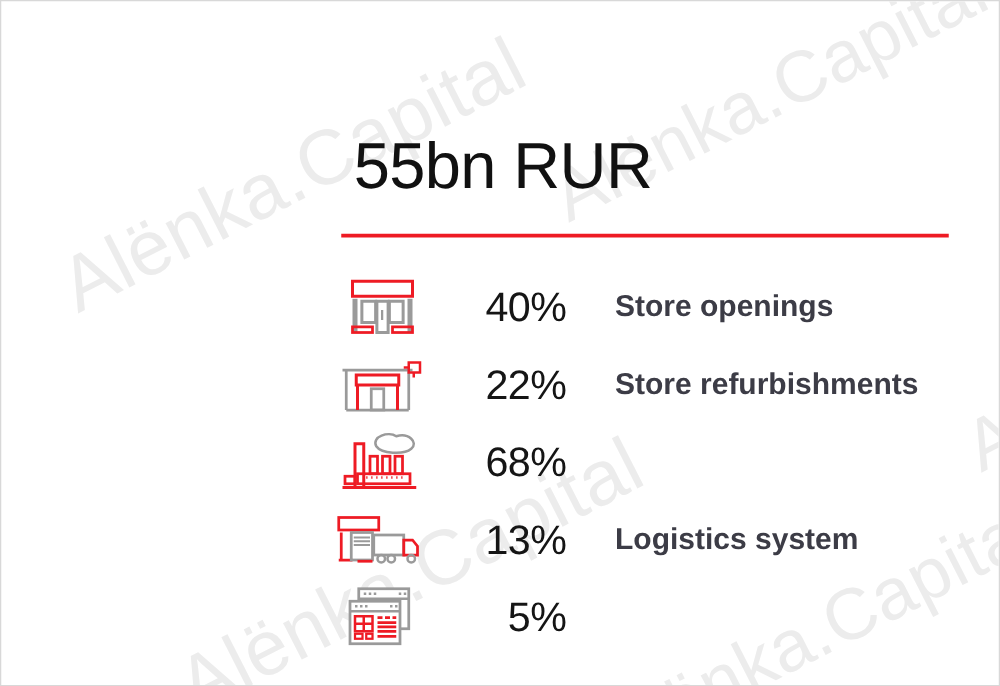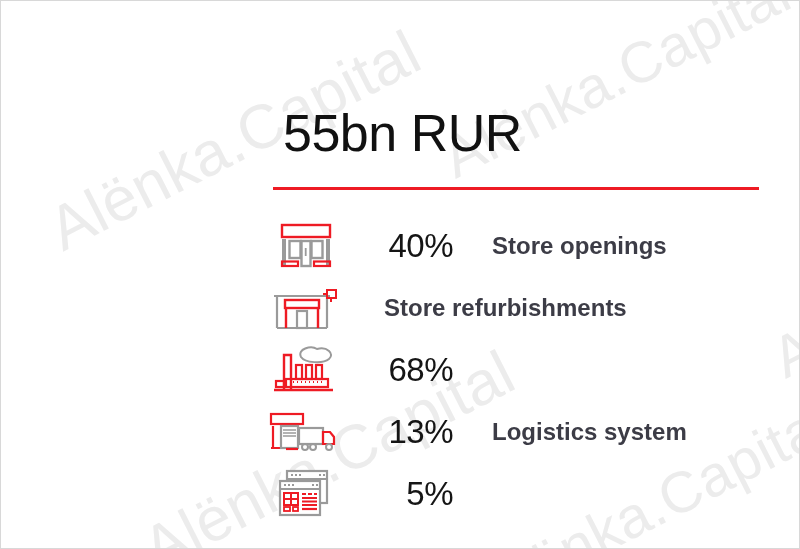--- a/index.html
+++ b/index.html
@@ -165,20 +165,21 @@
           <path d="M7,12 L7,44 M57,12 L57,44 M7,44 L57,44" fill="none" stroke="#9a9a9a" stroke-width="2.2"></path>
           <path d="M4,12 L60,12" fill="none" stroke="#9a9a9a" stroke-width="2.2"></path>
           <rect x="15" y="16" width="34" height="8" fill="none" stroke="#ee1b24" stroke-width="2.4"></rect>
           <path d="M16,24 L16,44 M48,24 L48,44" fill="none" stroke="#ee1b24" stroke-width="2.4"></path>
           <rect x="27" y="27" width="10" height="17" fill="none" stroke="#9a9a9a" stroke-width="2.2"></rect>
           <rect x="57" y="6" width="9" height="8" fill="none" stroke="#ee1b24" stroke-width="2"></rect>
           <path d="M57,10 L53,10" fill="none" stroke="#ee1b24" stroke-width="2"></path>
           <path d="M61,14 L61,18" fill="none" stroke="#ee1b24" stroke-width="2"></path>
         </svg>
       </div>
+      <div class="row-pct">22%</div>
       <div class="row-label">Store refurbishments</div>
     </div>
 
     <div class="row">
       <div class="row-icon">
         <svg width="70" height="50" viewBox="0 0 70 50">
           <path d="M30,12 C26,4 40,0 46,4 C56,1 64,9 58,14 C52,19 34,18 30,12 Z" fill="none" stroke="#9a9a9a" stroke-width="2"></path>
           <path d="M13,44 L13,10 L20,10 L20,44" fill="none" stroke="#ee1b24" stroke-width="2.4"></path>
           <rect x="25" y="20" width="6" height="14" fill="none" stroke="#ee1b24" stroke-width="2.2"></rect>
           <rect x="35" y="20" width="6" height="14" fill="none" stroke="#ee1b24" stroke-width="2.2"></rect>

